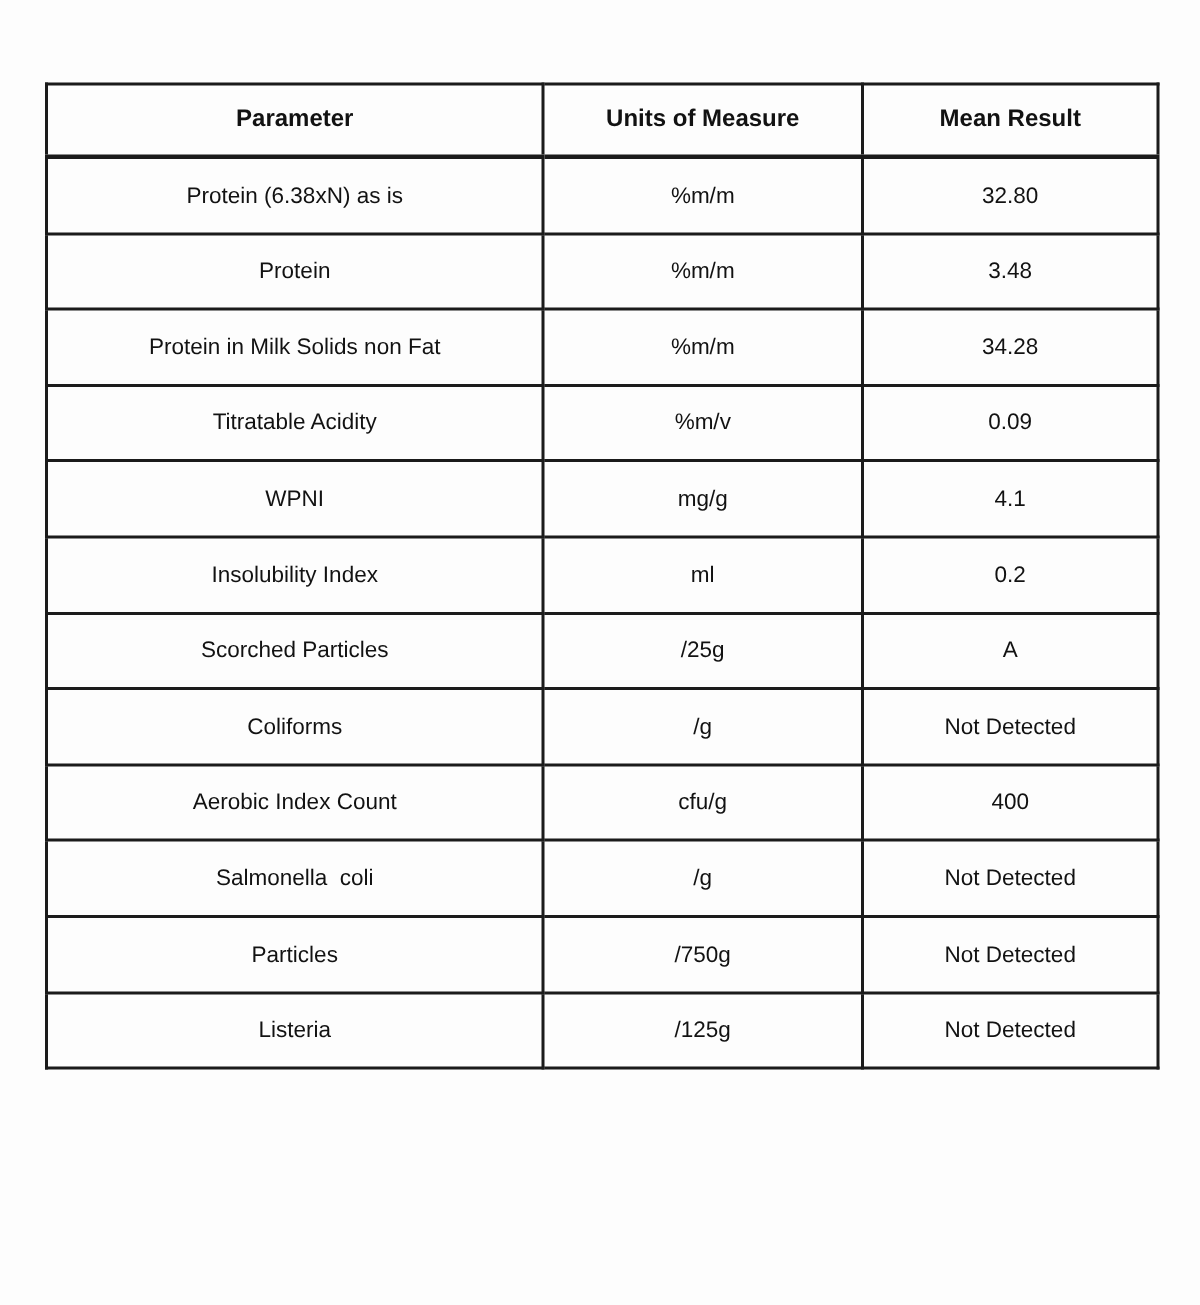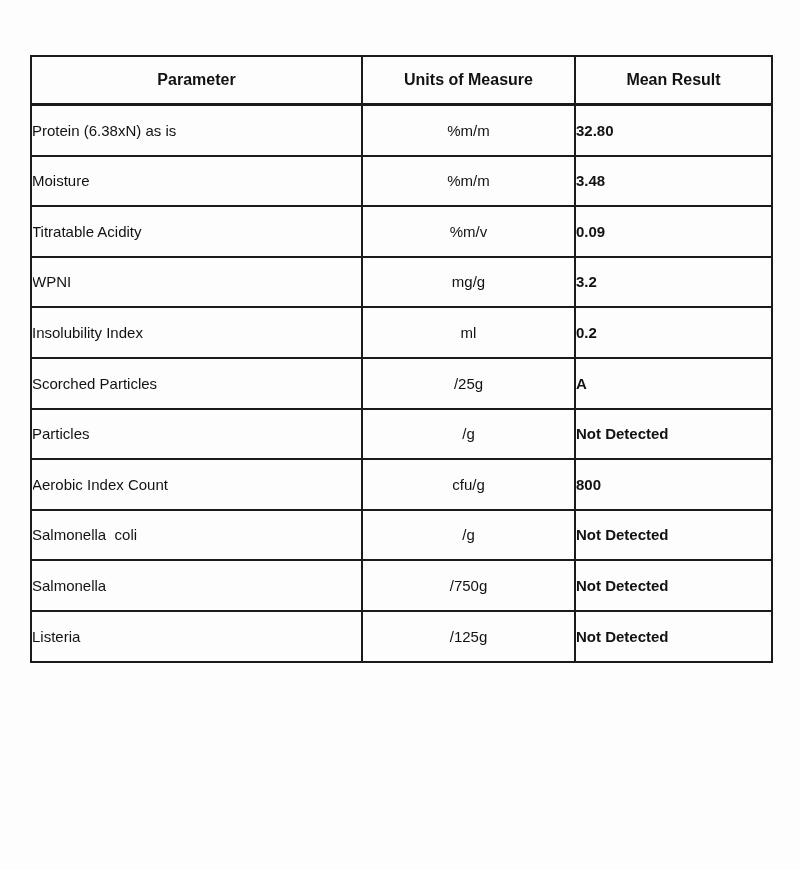--- a/index.html
+++ b/index.html
@@ -38,33 +38,32 @@
     height: 46px;
     font-size: 16px;
     font-weight: bold;
     text-align: center;
     border-bottom: 3px solid #1b1b1b;
   }
   table.results tbody td {
     height: 48.6px;
   }
   td.cell-param {
-    text-align: left;
+    text-align: center;
     padding-left: 6px;
     padding-right: 4px;
     white-space: pre-wrap;
     border-radius: 10px;
   }
   td.cell-units {
     text-align: center;
   }
   td.cell-result {
-    text-align: left;
+    text-align: center;
     padding-right: 42px;
-    font-weight: bold;
   }
 </style>
 </head>
 <body>
 
 <div class="page">
   <table class="results">
     <colgroup>
       <col style="width: 331px">
       <col style="width: 213px">
@@ -77,61 +76,66 @@
         <th>Mean Result</th>
       </tr>
     </thead>
     <tbody>
       <tr>
         <td class="cell-param">Protein (6.38xN) as is</td>
         <td class="cell-units">%m/m</td>
         <td class="cell-result">32.80</td>
       </tr>
       <tr>
-        <td class="cell-param">Moisture</td>
+        <td class="cell-param">Protein</td>
         <td class="cell-units">%m/m</td>
         <td class="cell-result">3.48</td>
+      </tr>
+      <tr>
+        <td class="cell-param">Protein in Milk Solids non Fat</td>
+        <td class="cell-units">%m/m</td>
+        <td class="cell-result">34.28</td>
       </tr>
       <tr>
         <td class="cell-param">Titratable Acidity</td>
         <td class="cell-units">%m/v</td>
         <td class="cell-result">0.09</td>
       </tr>
       <tr>
         <td class="cell-param">WPNI</td>
         <td class="cell-units">mg/g</td>
-        <td class="cell-result">3.2</td>
+        <td class="cell-result">4.1</td>
       </tr>
       <tr>
         <td class="cell-param">Insolubility Index</td>
         <td class="cell-units">ml</td>
         <td class="cell-result">0.2</td>
       </tr>
       <tr>
         <td class="cell-param">Scorched Particles</td>
         <td class="cell-units">/25g</td>
         <td class="cell-result">A</td>
       </tr>
       <tr>
-        <td class="cell-param">Particles</td>
+        <td class="cell-param">Coliforms</td>
         <td class="cell-units">/g</td>
         <td class="cell-result">Not Detected</td>
       </tr>
       <tr>
         <td class="cell-param">Aerobic Index Count</td>
         <td class="cell-units">cfu/g</td>
-        <td class="cell-result">800</td>
+        <td class="cell-result">400</td>
       </tr>
       <tr>
         <td class="cell-param">Salmonella  coli</td>
         <td class="cell-units">/g</td>
         <td class="cell-result">Not Detected</td>
       </tr>
       <tr>
-        <td class="cell-param">Salmonella</td>
+        <td class="cell-param">Particles</td>
         <td class="cell-units">/750g</td>
         <td class="cell-result">Not Detected</td>
       </tr>
       <tr>
         <td class="cell-param">Listeria</td>
         <td class="cell-units">/125g</td>
         <td class="cell-result">Not Detected</td>
       </tr>
     </tbody>
   </table>

